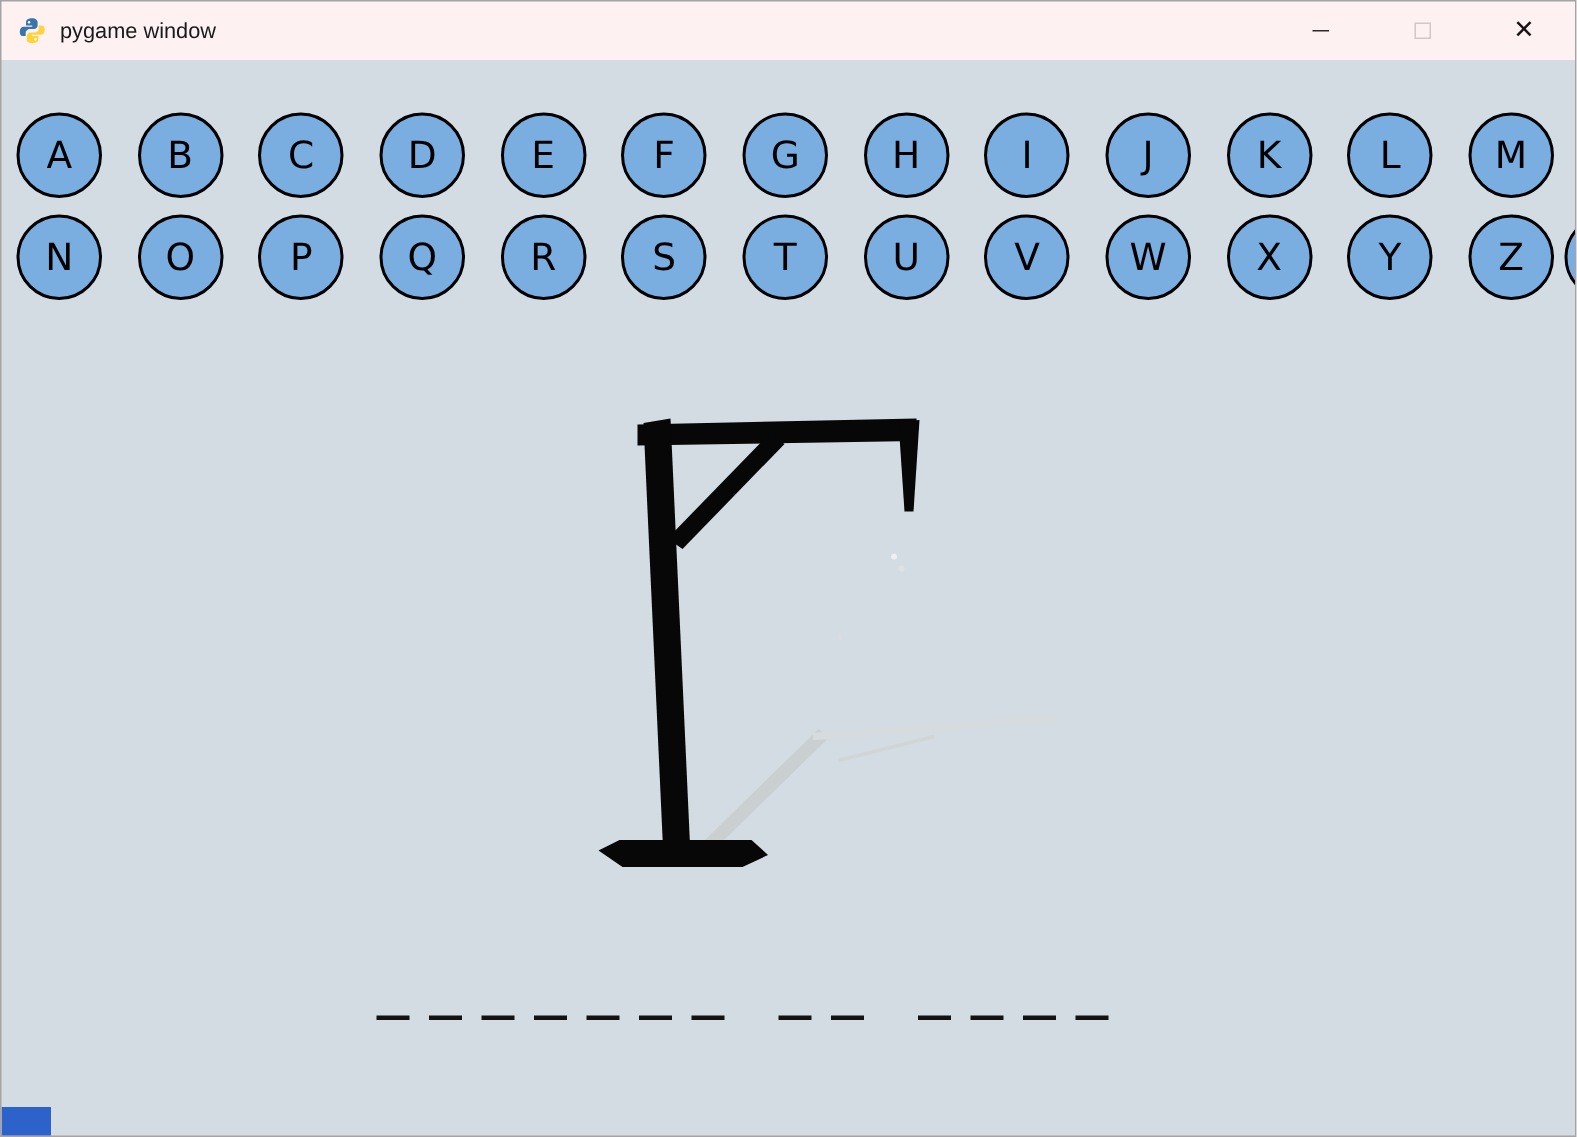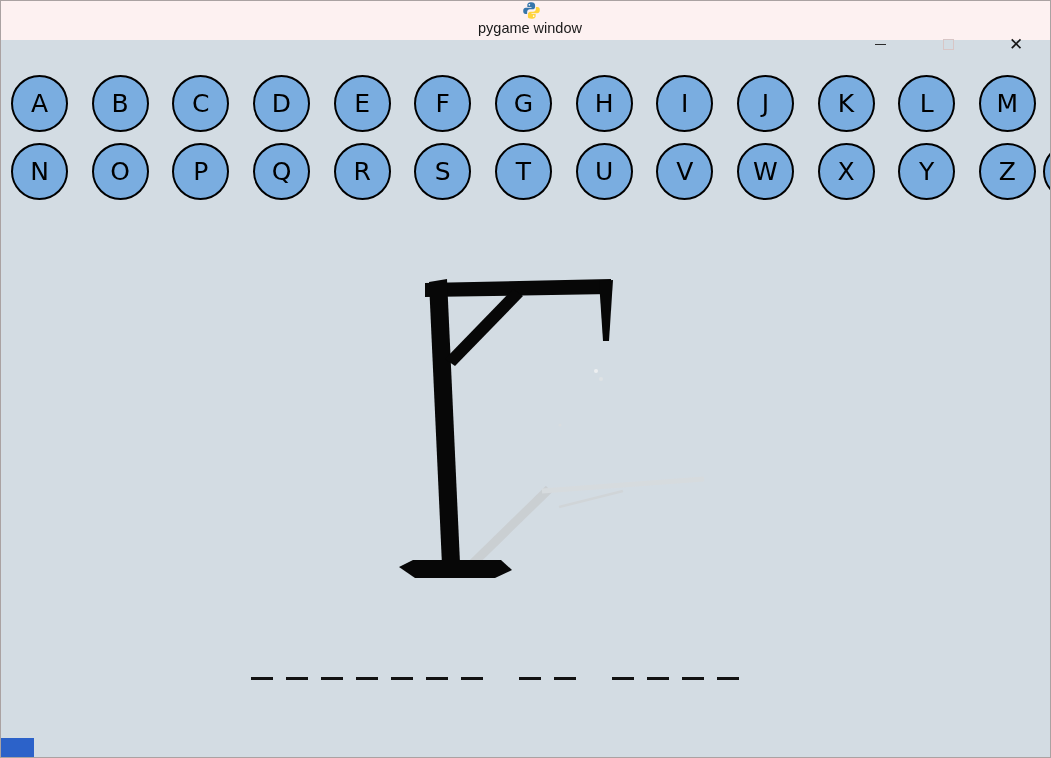--- a/index.html
+++ b/index.html
@@ -11,21 +11,21 @@
     width: 1051px; height: 758px;
     background: var(--content-bg, #d3dce3);
     overflow: hidden;
     border: 1px solid #aaa2a2;
   }
 
   
   #titlebar {
     position: absolute; top: 0; left: 0; right: 0; height: 39px;
     background: var(--titlebar-bg, #fdf1f1);
-    display: flex; align-items: center; flex-direction: column;
+    display: flex; align-items: center;
   }
   .title-icon { width: 19px; height: 19px; margin-left: 11px; flex: 0 0 auto; }
   .title-text { margin-left: 9px; font-size: 14.5px; color: #191919; }
   .controls { margin-left: auto; display: flex; height: 100%; }
   .ctrl {
     width: 68px; height: 100%;
     display: flex; align-items: center; justify-content: center;
     background: transparent; border: none; cursor: pointer;
   }
   .min-glyph { display: block; width: 11px; height: 1.5px; background: #2b2b2b; }

